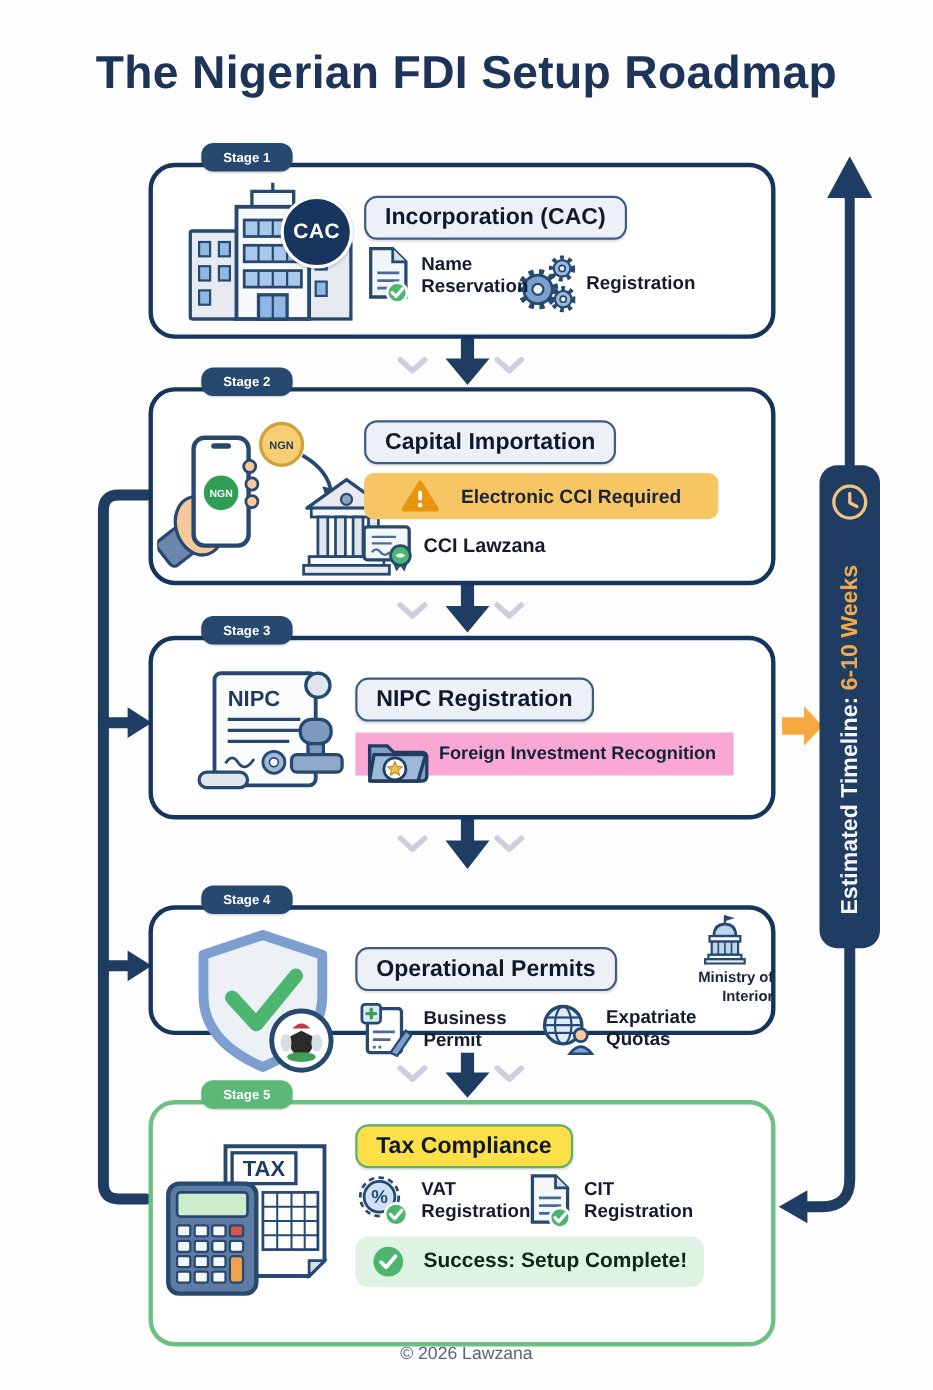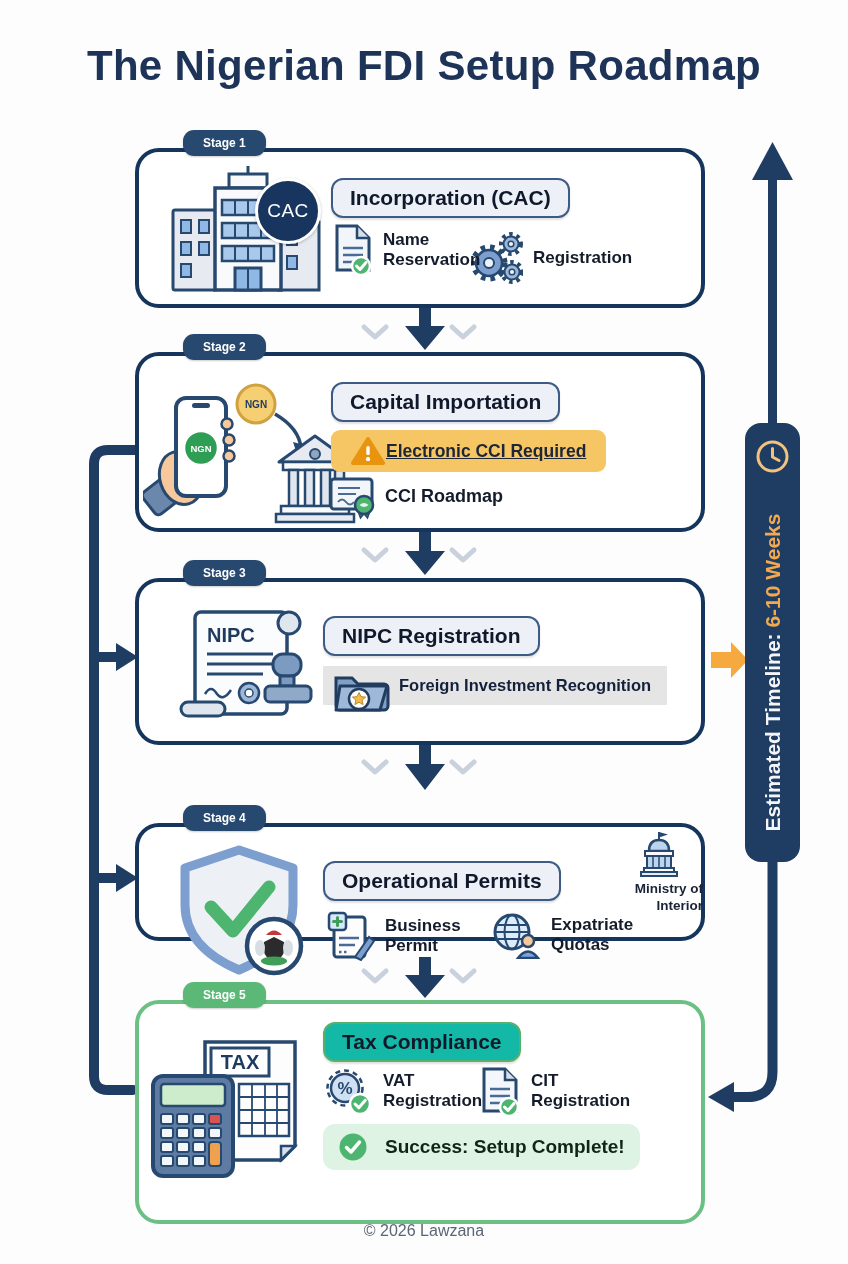--- a/index.html
+++ b/index.html
@@ -11,34 +11,34 @@
   .card{position:absolute;left:135px;width:570px;background:#ffffff;border:4px solid #16355c;
         border-radius:24px;box-sizing:border-box;z-index:2;}
   .card.green{border-color:#6cc084;}
   .tab{position:absolute;left:44px;top:-22px;background:#27496f;color:#fff;font-size:12px;
        font-weight:700;padding:6px 20px;border-radius:11px;z-index:3;box-shadow:0 1px 2px rgba(0,0,0,.2);}
   .tab.green{background:#5cb876;}
   .illus{position:absolute;}
   .pill{position:absolute;display:inline-flex;align-items:center;background:#edf1f7;
         border:2.5px solid #3c5c85;border-radius:12px;padding:6px 17px;font-size:21px;
         font-weight:700;color:#10192b;white-space:nowrap;box-shadow:0 1.5px 2px rgba(0,0,0,.12);}
-  .pill.green{background:#14b8a6;border-color:#58b06c;}
+  .pill.green{background:#fde047;border-color:#58b06c;}
   .item{position:absolute;display:flex;align-items:center;gap:10px;}
   .item-label{font-size:17px;font-weight:600;color:#141c2b;line-height:1.18;}
   .wrap{width:104px;}
   .nowrap{white-space:nowrap;}
-  .banner-warning{position:absolute;display:inline-flex;align-items:center;gap:1px;background:#f6c564;
-        border-radius:9px;padding:6px 20px;font-size:17.5px;font-weight:700;color:#1d2637;white-space:nowrap;text-decoration:underline;}
-  .banner-info{position:absolute;display:inline-flex;align-items:center;background:#e5e5e5;border-radius:1px;
+  .banner-warning{position:absolute;display:inline-flex;align-items:center;gap:20px;background:#f6c564;
+        border-radius:9px;padding:6px 34px;font-size:17.5px;font-weight:700;color:#1d2637;white-space:nowrap;}
+  .banner-info{position:absolute;display:inline-flex;align-items:center;background:#f9a8d4;border-radius:1px;
         padding:10px 16px 10px 76px;font-size:16.5px;font-weight:600;color:#14213a;white-space:nowrap;}
   .banner-info .folder{position:absolute;left:8px;top:-2px;}
   .banner-success{position:absolute;display:inline-flex;align-items:center;gap:17px;background:#def3e4;
         border-radius:12px;padding:8px 15px;font-size:19px;font-weight:800;color:#112418;white-space:nowrap;}
   .round-badge{position:absolute;border-radius:50%;background:#17355e;border:3px solid #fff;color:#fff;
-        display:flex;align-items:center;justify-content:center;font-weight:400;letter-spacing:.5px;
+        display:flex;align-items:center;justify-content:center;font-weight:700;letter-spacing:.5px;
         box-shadow:0 1px 3px rgba(0,0,0,.25);z-index:3;}
   .ministry{position:absolute;display:flex;flex-direction:column;align-items:center;gap:4px;}
   .ministry-label{width:88px;text-align:right;font-size:13.5px;font-weight:700;color:#1a2436;line-height:1.25;}
   .bar{position:absolute;left:745px;top:423px;width:55px;height:439px;background:#1f3c63;
        border-radius:16px;z-index:2;}
   .bar-label{position:absolute;left:587px;top:645px;width:371px;height:55px;transform:rotate(-90deg);
        display:flex;align-items:center;justify-content:center;font-size:21px;font-weight:700;color:#f3f5f8;
        z-index:3;white-space:pre;}
   .bar-label .gold{color:#f2a950;}
   .clock{position:absolute;left:753px;top:437px;z-index:3;}
@@ -200,21 +200,21 @@
         <rect x="2" y="5" width="41" height="30" rx="3" fill="#f2f6fa" stroke="#27496f" stroke-width="3"></rect>
         <g stroke="#4a6b96" stroke-width="2">
             <line x1="9" y1="14" x2="31" y2="14"></line>
             <line x1="9" y1="20" x2="27" y2="20"></line>
           </g>
         <path d="M9,28 q4,-5 8,0 q4,5 8,0" fill="none" stroke="#4a6b96" stroke-width="2"></path>
         <path d="M29,37 l2.5,7 l3.5,-4.5 l3.5,4.5 l2.5,-7 Z" fill="#3c9158" stroke="#27496f" stroke-width="1.5"></path>
         <circle cx="35" cy="31" r="9" fill="#4db56f" stroke="#27496f" stroke-width="2.5"></circle>
         <path d="M30.5,31 q4.5,-4 9,0 q-4.5,4 -9,0 Z" fill="#ffffff" opacity="0.85"></path>
       </svg>
-      <div class="item-label nowrap" style="font-size:18px">CCI Roadmap</div>
+      <div class="item-label nowrap" style="font-size:18px">CCI Lawzana</div>
     </div>
   </section>
 
   <section class="card" style="top:578px;height:167px">
     <div class="tab">Stage 3</div>
     <svg class="illus" style="left:28px;top:22px" width="160" height="124" viewBox="0 0 160 124">
       <rect x="28" y="8" width="92" height="102" rx="6" fill="#fbfcfe" stroke="#27496f" stroke-width="3.5"></rect>
       <circle cx="122" cy="19" r="11" fill="#dfe6ee" stroke="#27496f" stroke-width="3"></circle>
       <rect x="14" y="98" width="44" height="14" rx="7" fill="#dfe6ee" stroke="#27496f" stroke-width="3"></rect>
       <text x="40" y="38" font-size="20" font-weight="800" fill="#1e3a5f">NIPC</text>

